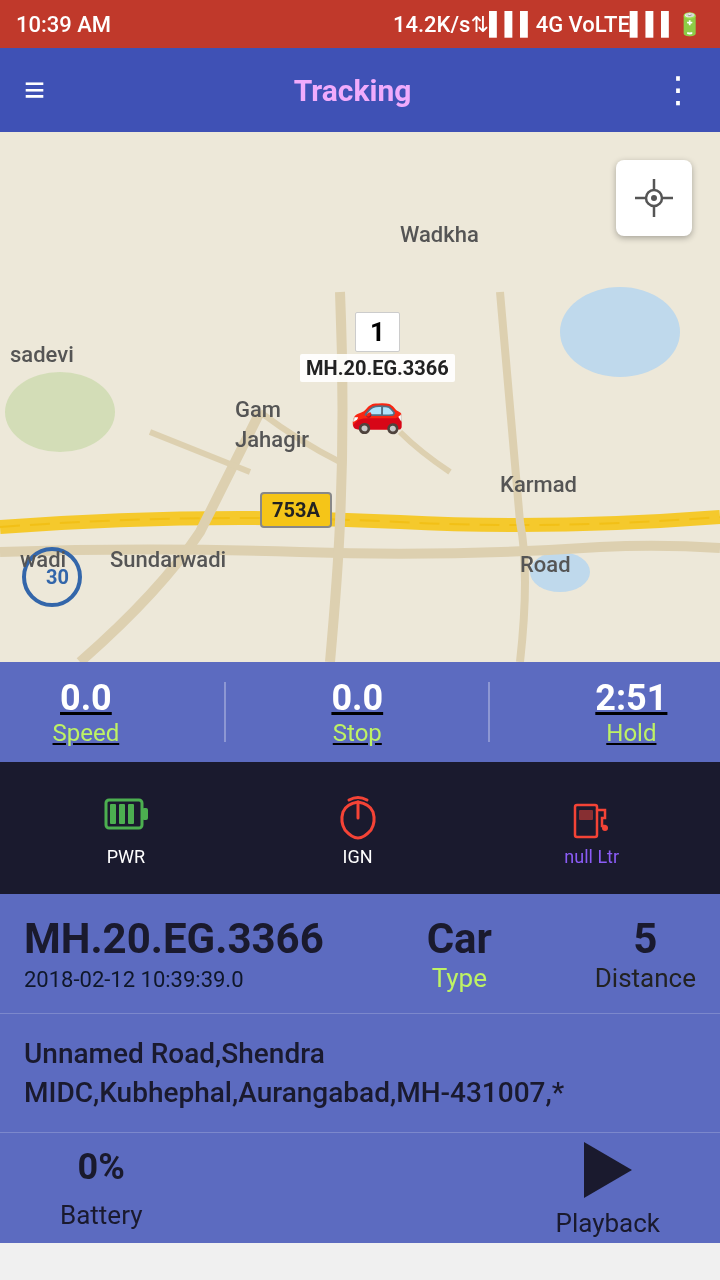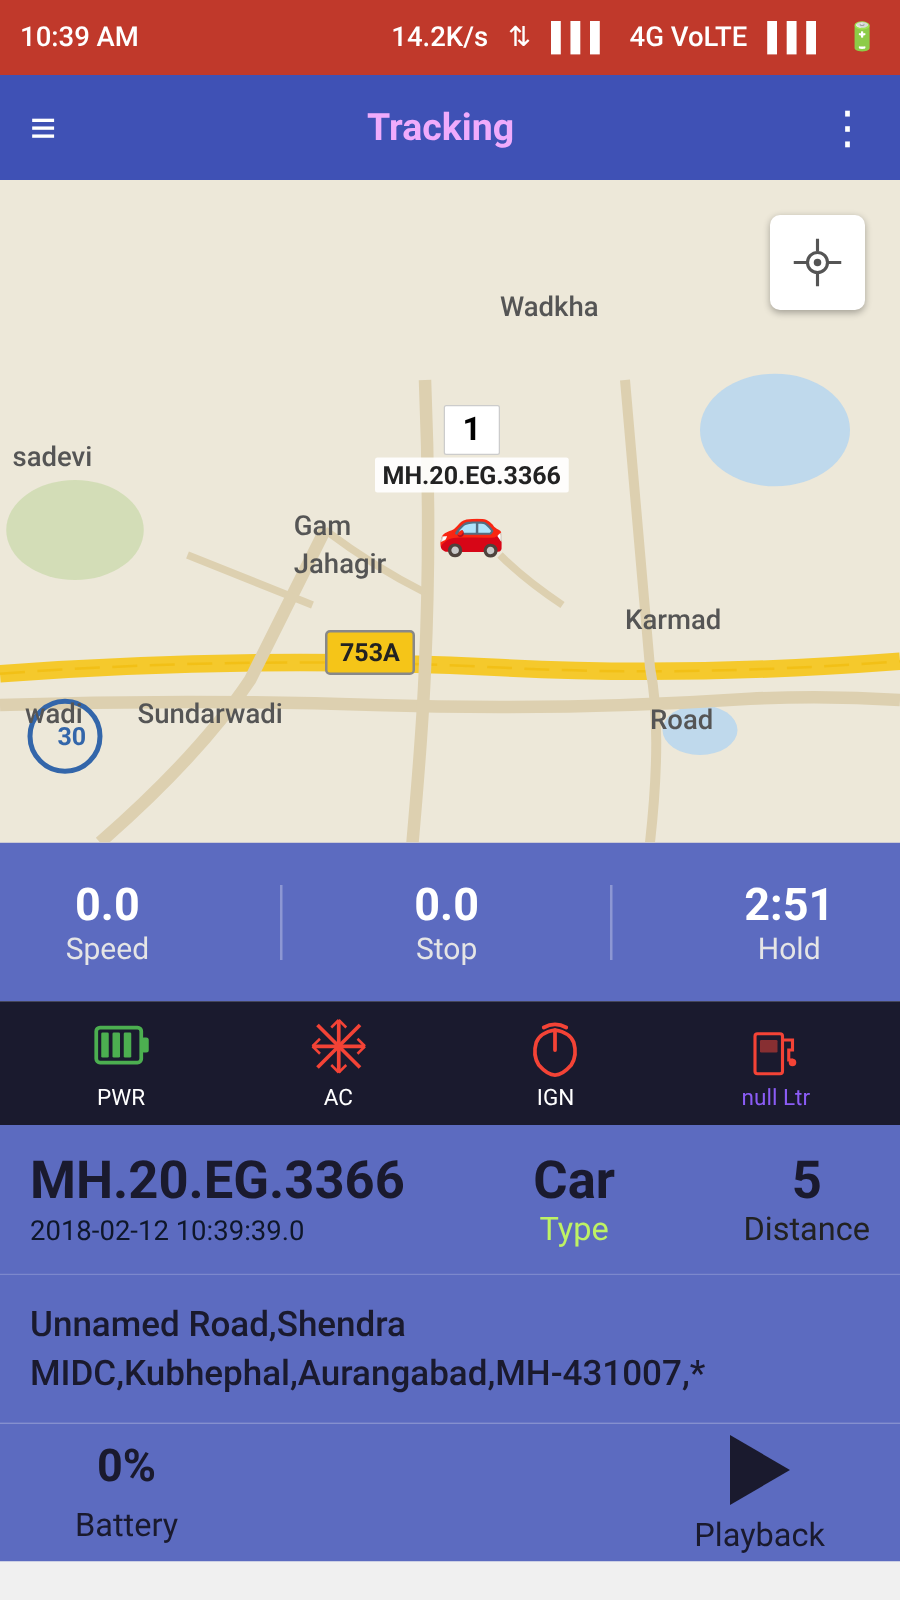--- a/index.html
+++ b/index.html
@@ -3,30 +3,30 @@
   <meta charset="utf-8">
   <meta name="viewport" content="width=720px">
   <style>
     * { margin: 0; padding: 0; box-sizing: border-box; }
     body { width: 720px; min-height: 1280px; font-family: 'Roboto', Arial, sans-serif; background: #f0f0f0; overflow-x: hidden; }
 
     
     .status-bar {
       background: #c0392b;
       color: white;
-      height: 60px;
+      height: 48px;
       display: flex;
       align-items: center;
       justify-content: space-between;
       padding: 0 16px;
       font-size: 22px;
       font-weight: 500;
     }
     .status-bar-left { display: flex; align-items: center; gap: 8px; }
-    .status-bar-right { display: flex; align-items: center; gap: 16px; }
+    .status-bar-right { display: flex; align-items: center; gap: 0; }
 
     
     .header {
       background: #3f51b5;
       color: white;
       height: 84px;
       display: flex;
       align-items: center;
       justify-content: space-between;
       padding: 0 24px;
@@ -126,50 +126,51 @@
     .map-label {
       position: absolute;
       color: #555;
       font-size: 22px;
       font-weight: 500;
     }
 
     
     .stats-bar {
       background: #5c6bc0;
-      height: 127px;
+      height: 100px;
       display: flex;
       align-items: center;
       justify-content: space-around;
+      text-decoration: underline;
     }
     .stat-item {
       display: flex;
       flex-direction: column;
       align-items: center;
       color: white;
     }
     .stat-value {
       font-size: 36px;
       font-weight: bold;
       color: white;
     }
     .stat-label {
       font-size: 24px;
-      color: #e5e5e5;
+      color: #bef264;
     }
     .stat-divider {
       width: 2px;
       height: 60px;
       background: rgba(255,255,255,0.3);
     }
 
     
     .icons-bar {
       background: #1a1a2e;
-      height: 99px;
+      height: 132px;
       display: flex;
       align-items: center;
       justify-content: space-around;
       padding: 0 10px;
     }
     .icon-item {
       display: flex;
       flex-direction: column;
       align-items: center;
       gap: 6px;
@@ -400,39 +401,20 @@
       <rect x="41" y="18" width="6" height="12" rx="2" fill="#4caf50"></rect>
 
       <rect x="9" y="14" width="6" height="20" rx="1" fill="#4caf50"></rect>
       <rect x="18" y="14" width="6" height="20" rx="1" fill="#4caf50"></rect>
       <rect x="27" y="14" width="6" height="20" rx="1" fill="#4caf50"></rect>
     </svg>
     <span class="icon-label">PWR</span>
   </div>
 
 
-  <div class="icon-item">
-    <svg width="50" height="50" viewBox="0 0 50 50">
-
-      <line x1="25" y1="4" x2="25" y2="46" stroke="#f44336" stroke-width="3"></line>
-      <line x1="4" y1="25" x2="46" y2="25" stroke="#f44336" stroke-width="3"></line>
-      <line x1="8" y1="8" x2="42" y2="42" stroke="#f44336" stroke-width="3"></line>
-      <line x1="42" y1="8" x2="8" y2="42" stroke="#f44336" stroke-width="3"></line>
-
-      <line x1="25" y1="4" x2="19" y2="10" stroke="#f44336" stroke-width="2"></line>
-      <line x1="25" y1="4" x2="31" y2="10" stroke="#f44336" stroke-width="2"></line>
-      <line x1="25" y1="46" x2="19" y2="40" stroke="#f44336" stroke-width="2"></line>
-      <line x1="25" y1="46" x2="31" y2="40" stroke="#f44336" stroke-width="2"></line>
-      <line x1="4" y1="25" x2="10" y2="19" stroke="#f44336" stroke-width="2"></line>
-      <line x1="4" y1="25" x2="10" y2="31" stroke="#f44336" stroke-width="2"></line>
-      <line x1="46" y1="25" x2="40" y2="19" stroke="#f44336" stroke-width="2"></line>
-      <line x1="46" y1="25" x2="40" y2="31" stroke="#f44336" stroke-width="2"></line>
-    </svg>
-    <span class="icon-label">AC</span>
-  </div>
 
   <div class="icon-item">
     <svg width="50" height="50" viewBox="0 0 50 50">
 
       <path d="M16 10 Q25 5 34 10" fill="none" stroke="#f44336" stroke-width="3" stroke-linecap="round"></path>
       <path d="M10 22 Q7 32 12 40 Q19 48 25 48 Q31 48 38 40 Q43 32 40 22 Q37 14 25 12 Q13 14 10 22 Z" fill="none" stroke="#f44336" stroke-width="3"></path>
       <line x1="25" y1="12" x2="25" y2="28" stroke="#f44336" stroke-width="3" stroke-linecap="round"></line>
     </svg>
     <span class="icon-label">IGN</span>
   </div>

